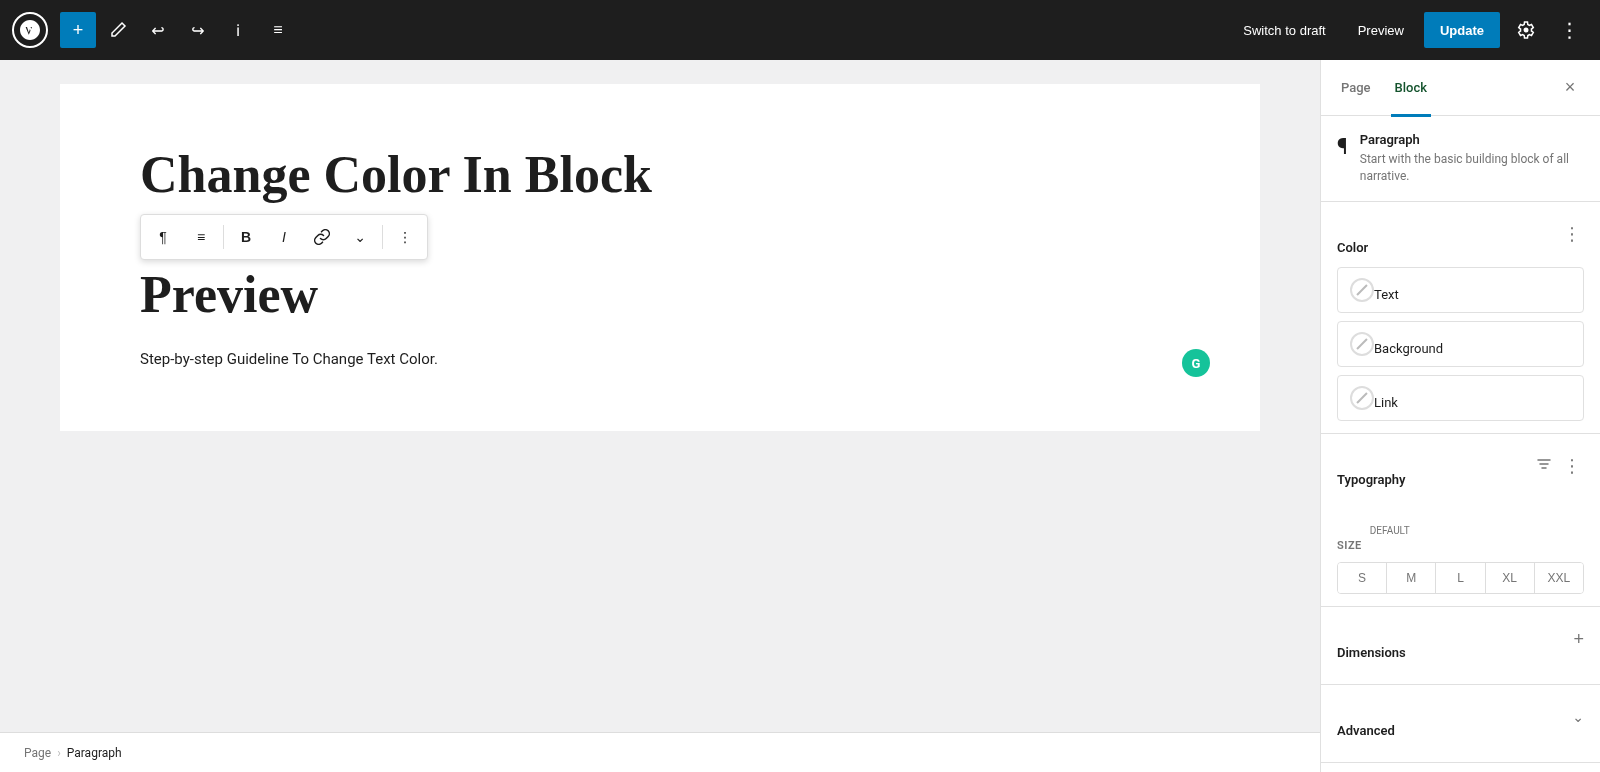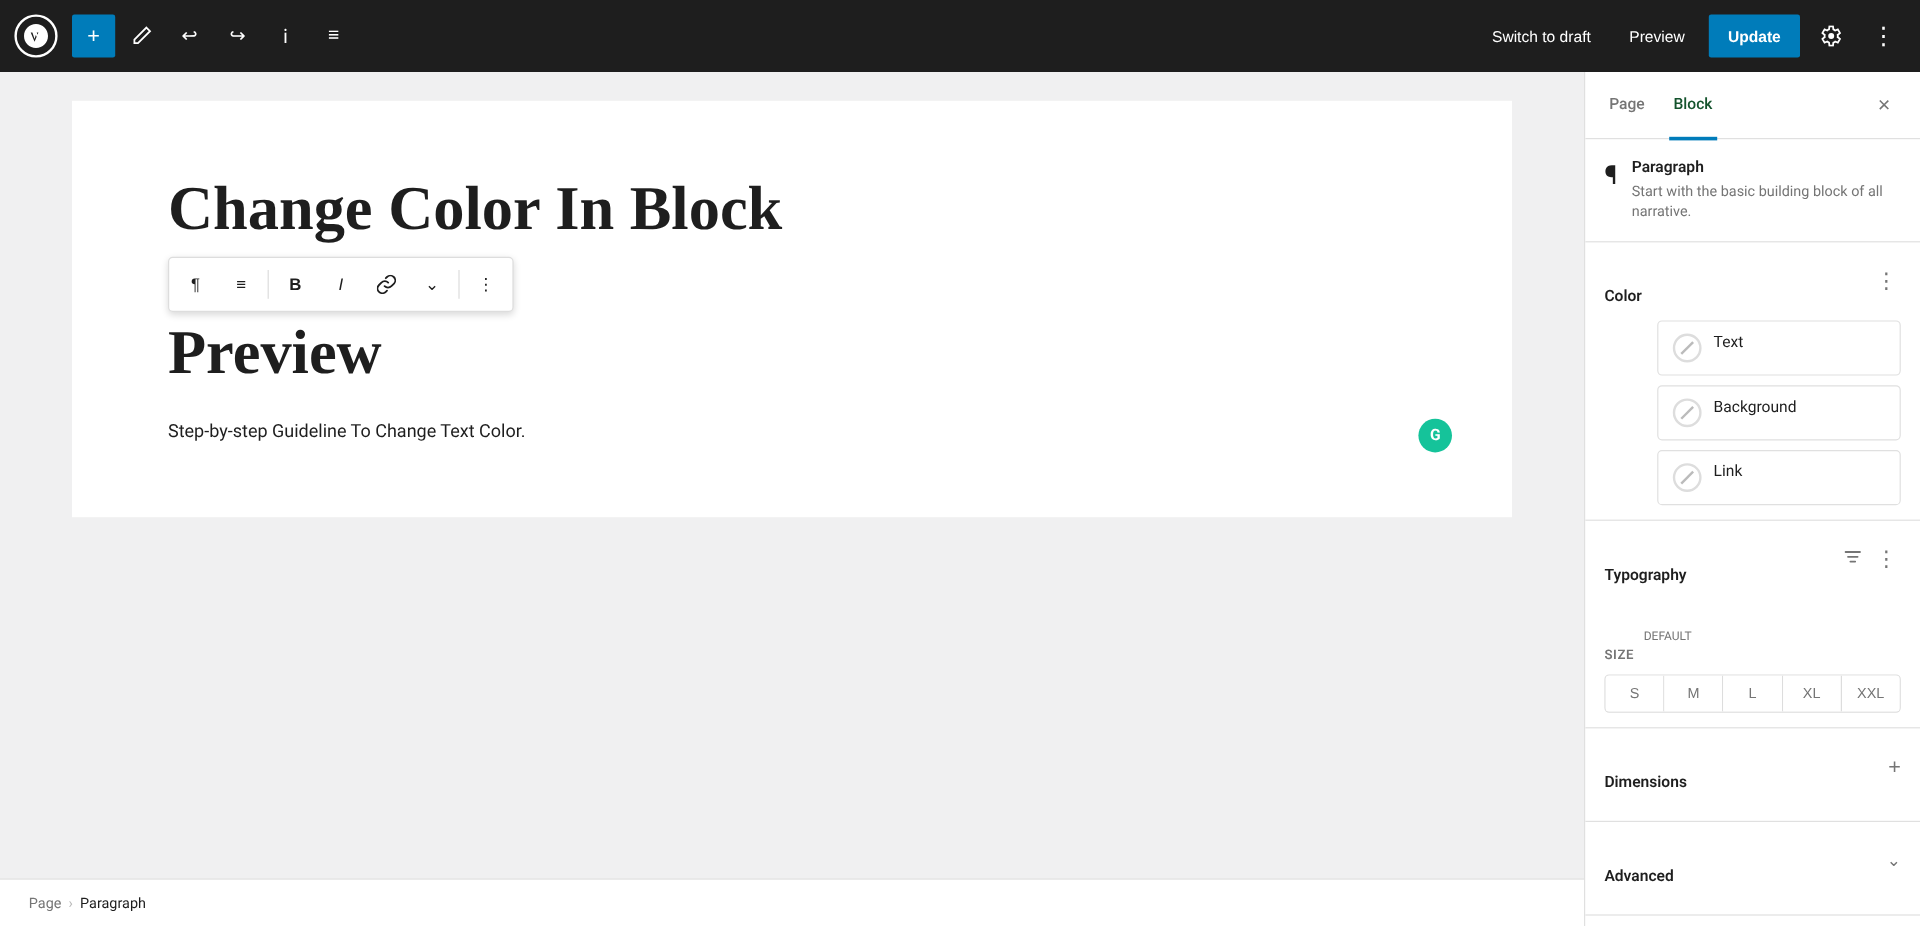--- a/index.html
+++ b/index.html
@@ -260,29 +260,27 @@
       cursor: pointer;
       color: #757575;
       font-size: 18px;
       width: 24px; height: 24px;
       display: flex; align-items: center; justify-content: center;
     }
 
     
     .color-item {
       display: flex;
-      align-items: flex-start;
-      gap: 10px;
+      align-items: flex-end;
       padding: 8px 0;
       border: 1px solid #e0e0e0;
       border-radius: 4px;
       padding: 10px 12px;
       margin-bottom: 8px;
       cursor: pointer;
-      margin-left: 44px;
     }
     .color-item:last-child { margin-bottom: 0; }
     .color-circle {
       width: 24px; height: 24px;
       border-radius: 50%;
       border: 2px solid #ddd;
       background: #fff;
       position: relative;
       display: flex; align-items: center; justify-content: center;
       flex-shrink: 0;

